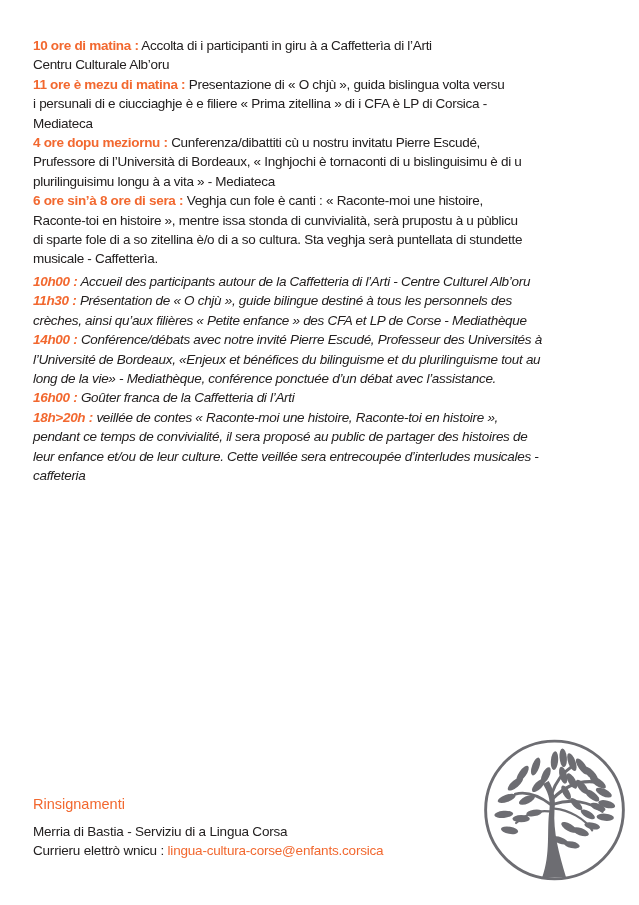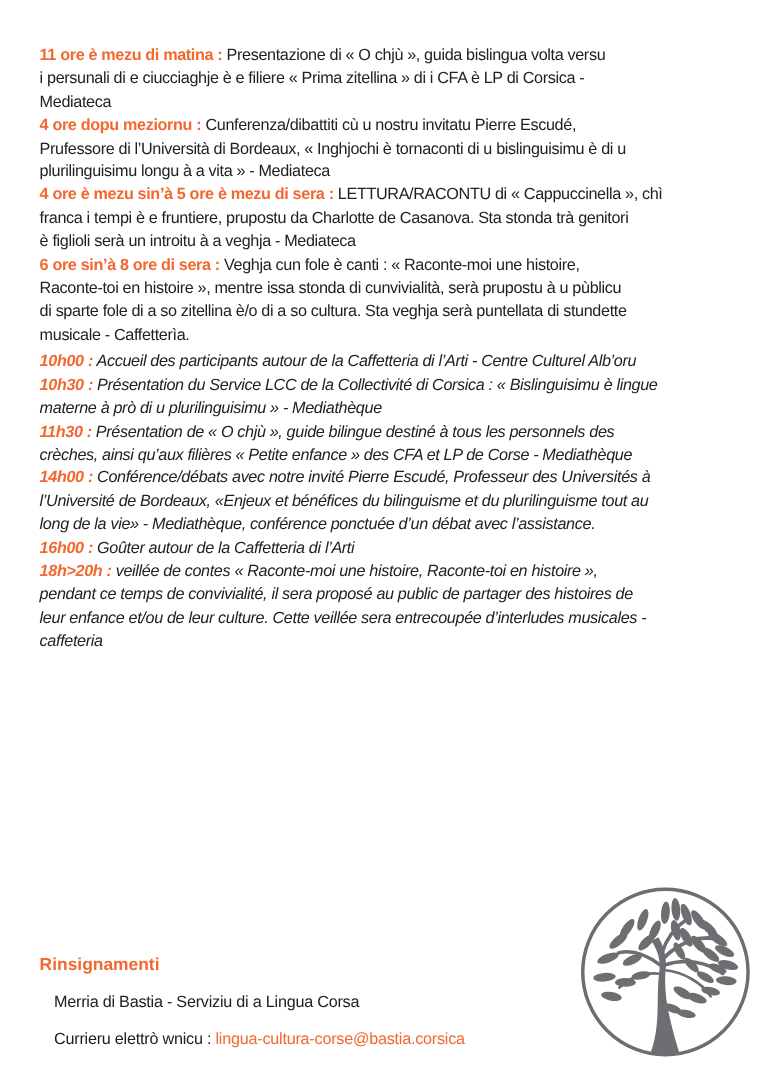--- a/index.html
+++ b/index.html
@@ -39,24 +39,24 @@
   .contact{
     position:absolute;
     left:33px;top:795px;
     width:420px;
   }
   .contact h2{
     margin:0 0 9px 0;
     font-size:14.5px;
     line-height:18px;
     color:var(--accent);
-    font-weight:bold;
+    font-weight:normal;
   }
   .contact p{
-    margin:12px;
+    margin:0;
     font-size:13.5px;
     line-height:19px;
     letter-spacing:-0.2px;
     color:var(--ink);
   }
   .contact a{
     color:var(--accent);
     text-decoration:none;
   }
   .logo{
@@ -67,55 +67,52 @@
   }
   .logo svg{width:100%;height:100%;display:block;}
 </style>
 </head>
 <body>
 
 <div class="page">
 
   <div class="content">
     <div class="schedule schedule-corsican">
+        <p class="event"><span class="time">10 ore di matina :</span><span class="desc"> Accolta di i participanti in giru à a Caffetterìa di l’Arti
+Centru Culturale Alb’oru</span></p>
         <p class="event"><span class="time">11 ore è mezu di matina :</span><span class="desc"> Presentazione di « O chjù », guida bislingua volta versu
 i persunali di e ciucciaghje è e filiere « Prima zitellina » di i CFA è LP di Corsica -
 Mediateca</span></p>
         <p class="event"><span class="time">4 ore dopu meziornu :</span><span class="desc"> Cunferenza/dibattiti cù u nostru invitatu Pierre Escudé,
 Prufessore di l’Università di Bordeaux, « Inghjochi è tornaconti di u bislinguisimu è di u
 plurilinguisimu longu à a vita » - Mediateca</span></p>
-        <p class="event"><span class="time">4 ore è mezu sin’à 5 ore è mezu di sera :</span><span class="desc"> LETTURA/RACONTU di « Cappuccinella », chì
-franca i tempi è e fruntiere, prupostu da Charlotte de Casanova. Sta stonda trà genitori
-è figlioli serà un introitu à a veghja - Mediateca</span></p>
         <p class="event"><span class="time">6 ore sin’à 8 ore di sera :</span><span class="desc"> Veghja cun fole è canti : « Raconte-moi une histoire,
 Raconte-toi en histoire », mentre issa stonda di cunvivialità, serà prupostu à u pùblicu
 di sparte fole di a so zitellina è/o di a so cultura. Sta veghja serà puntellata di stundette
 musicale - Caffetterìa.</span></p>
       </div>
     <div class="schedule schedule-french">
         <p class="event"><span class="time">10h00 :</span><span class="desc"> Accueil des participants autour de la Caffetteria di l’Arti - Centre Culturel Alb’oru</span></p>
-        <p class="event"><span class="time">10h30 :</span><span class="desc"> Présentation du Service LCC de la Collectivité di Corsica : « Bislinguisimu è lingue
-materne à prò di u plurilinguisimu » - Mediathèque</span></p>
         <p class="event"><span class="time">11h30 :</span><span class="desc"> Présentation de « O chjù », guide bilingue destiné à tous les personnels des
 crèches, ainsi qu’aux filières « Petite enfance » des CFA et LP de Corse - Mediathèque</span></p>
         <p class="event"><span class="time">14h00 :</span><span class="desc"> Conférence/débats avec notre invité Pierre Escudé, Professeur des Universités à
 l’Université de Bordeaux, «Enjeux et bénéfices du bilinguisme et du plurilinguisme tout au
 long de la vie» - Mediathèque, conférence ponctuée d’un débat avec l’assistance.</span></p>
-        <p class="event"><span class="time">16h00 :</span><span class="desc"> Goûter autour de la Caffetteria di l’Arti</span></p>
+        <p class="event"><span class="time">16h00 :</span><span class="desc"> Goûter franca de la Caffetteria di l’Arti</span></p>
         <p class="event"><span class="time">18h&gt;20h :</span><span class="desc"> veillée de contes « Raconte-moi une histoire, Raconte-toi en histoire »,
 pendant ce temps de convivialité, il sera proposé au public de partager des histoires de
 leur enfance et/ou de leur culture. Cette veillée sera entrecoupée d’interludes musicales -
 caffeteria</span></p>
       </div>
   </div>
 
   <div class="contact">
     <h2>Rinsignamenti</h2>
     <p>Merria di Bastia - Serviziu di a Lingua Corsa</p>
-    <p><span>Currieru elettrò wnicu :</span> <a href="#">lingua-cultura-corse@bastia.corsica</a></p>
+    <p><span>Currieru elettrò wnicu :</span> <a href="#">lingua-cultura-corse@enfants.corsica</a></p>
   </div>
 
   <div class="logo">
     <svg viewBox="0 0 200 200" xmlns="http://www.w3.org/2000/svg">
       <circle cx="100" cy="100" r="95" fill="none" stroke="currentColor" stroke-width="4"></circle>
       <path d="M83,193 C95,160 89,128 93,100 C95,84 90,74 84,64 L92,60 C99,72 102,85 100,100 C98,130 106,160 116,193 Z" fill="currentColor"></path>
       <g stroke="currentColor" fill="none" stroke-linecap="round">
         <path d="M94,92 C78,80 62,74 46,78" stroke-width="4"></path>
         <path d="M93,102 C76,100 60,106 47,118" stroke-width="3"></path>
         <path d="M96,78 C102,60 112,48 124,40" stroke-width="4"></path>

